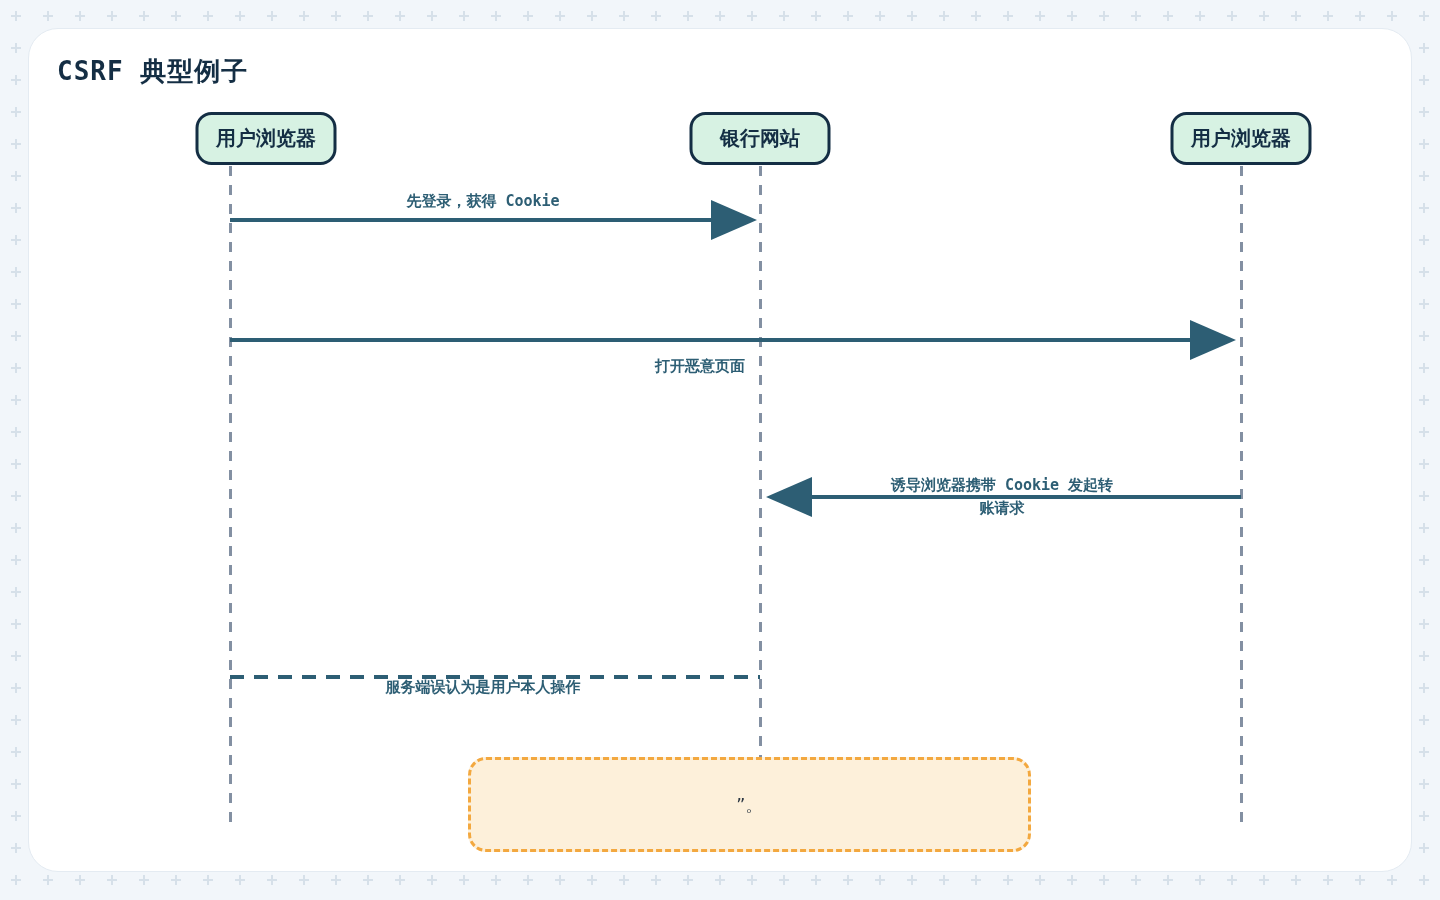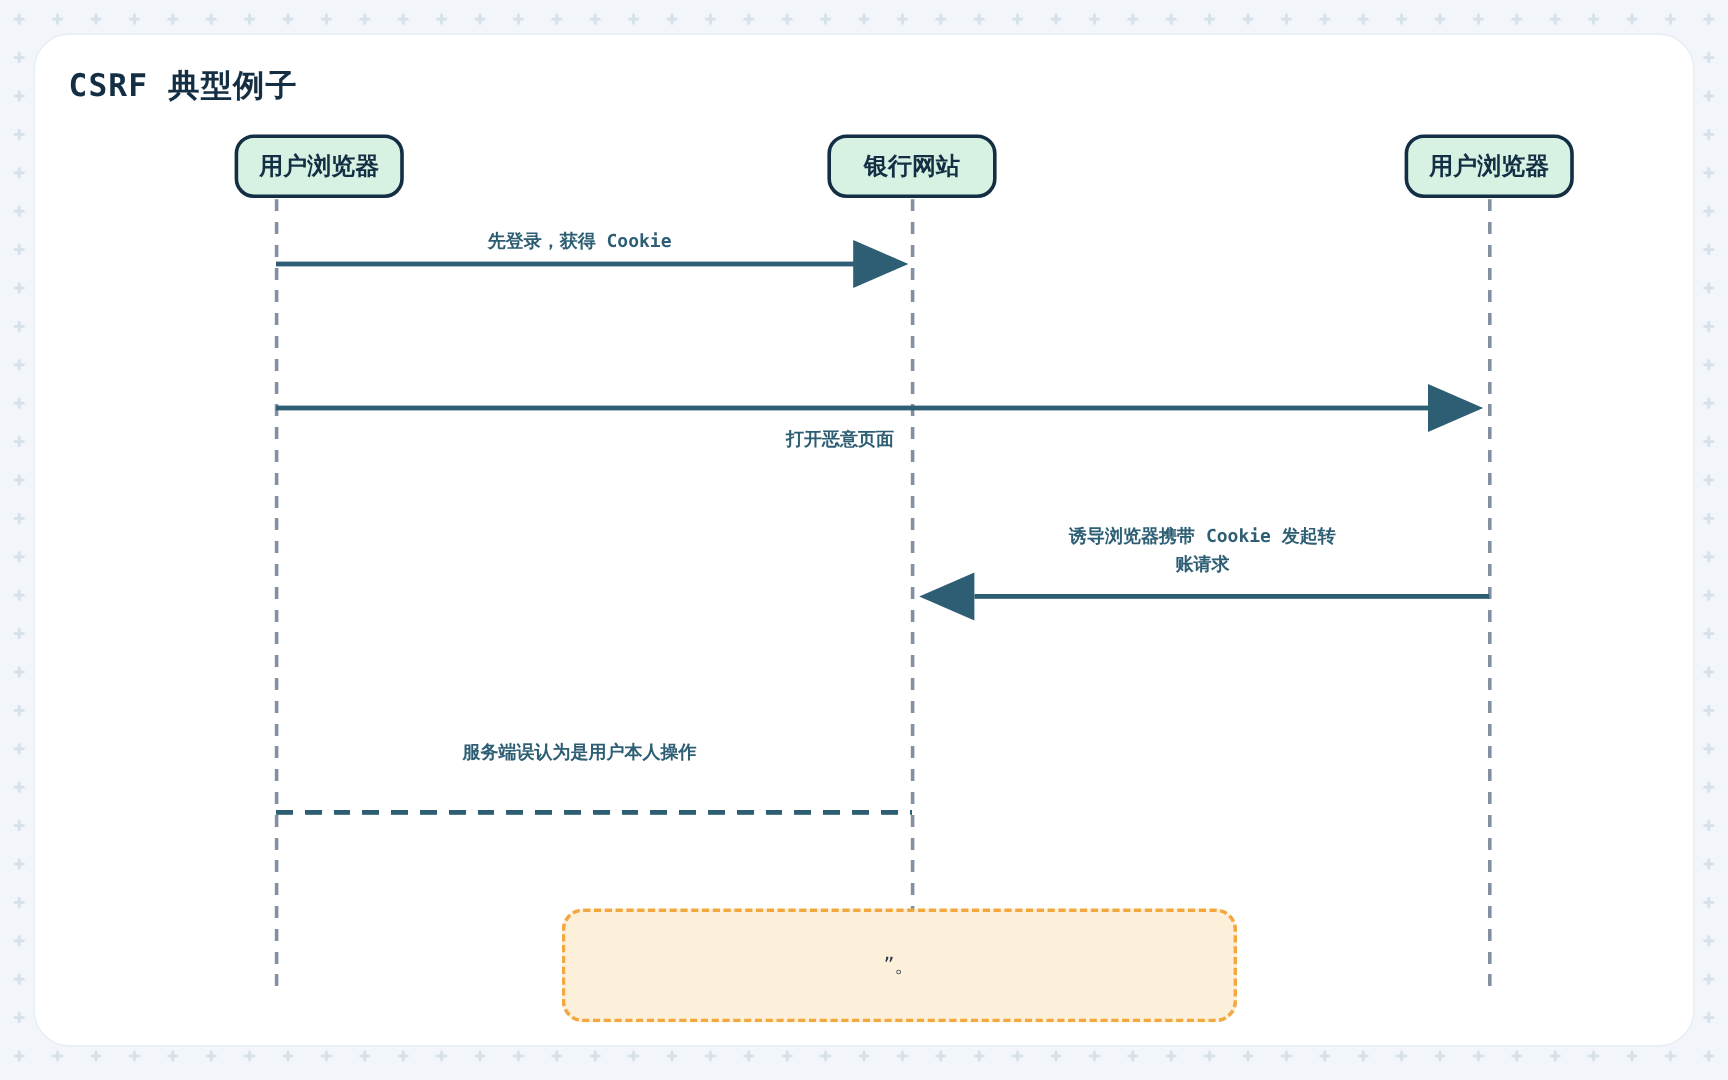--- a/index.html
+++ b/index.html
@@ -119,25 +119,25 @@
 <div class="lifeline l3"></div>
 
 <div class="msg-label" style="left:230px;width:506px;top:190px;">先登录，获得 Cookie</div>
 <div class="msg-line" style="left:230px;top:218px;width:482px;"></div>
 <div class="arrow-right" style="left:711px;top:200px;"></div>
 
 <div class="msg-label" style="left:230px;width:940px;top:311px;margin-top:44px;">打开恶意页面</div>
 <div class="msg-line" style="left:230px;top:338px;width:960px;"></div>
 <div class="arrow-right" style="left:1190px;top:320px;"></div>
 
-<div class="msg-label wrap" style="left:852px;width:300px;top:436px;">
+<div class="msg-label wrap" style="left:852px;width:300px;top:474px;">
   <div>诱导浏览器携带 Cookie 发起转</div>
   <div>账请求</div>
 </div>
 <div class="msg-line" style="left:812px;top:495px;width:429px;"></div>
 <div class="arrow-left" style="left:766px;top:477px;"></div>
 
-<div class="msg-label" style="left:230px;width:506px;top:616px;">服务端误认为是用户本人操作</div>
+<div class="msg-label" style="left:230px;width:506px;top:676px;">服务端误认为是用户本人操作</div>
 <div class="msg-line dashed" style="left:230px;top:675px;width:530px;"></div>
 
 <div class="note">
   <div class="note-line">”。</div>
 </div>
 
 </body></html>

